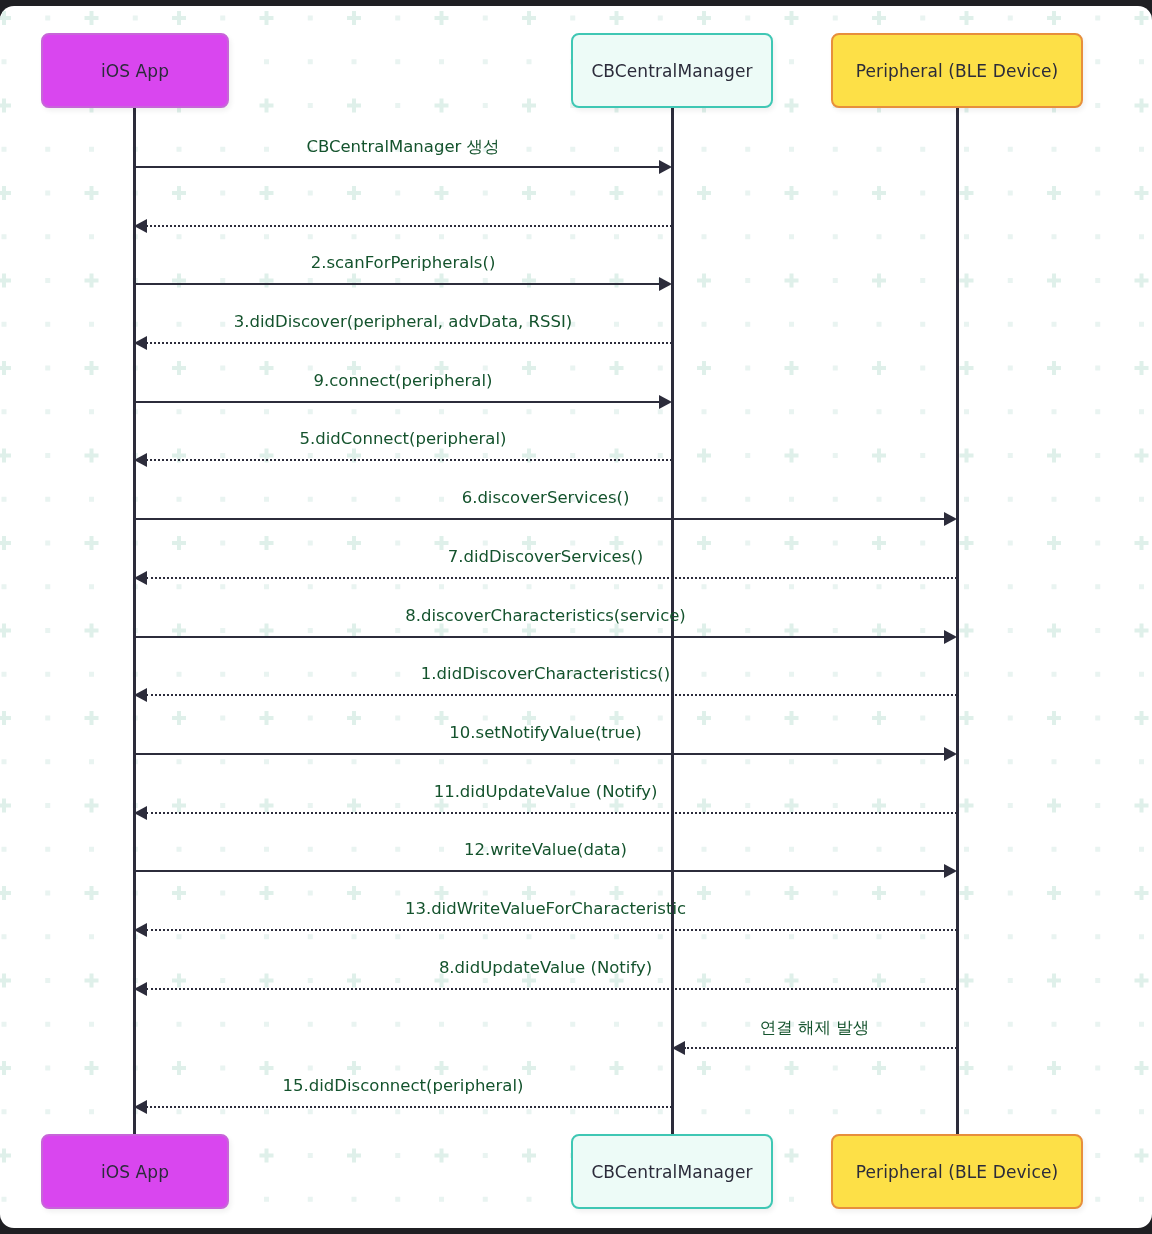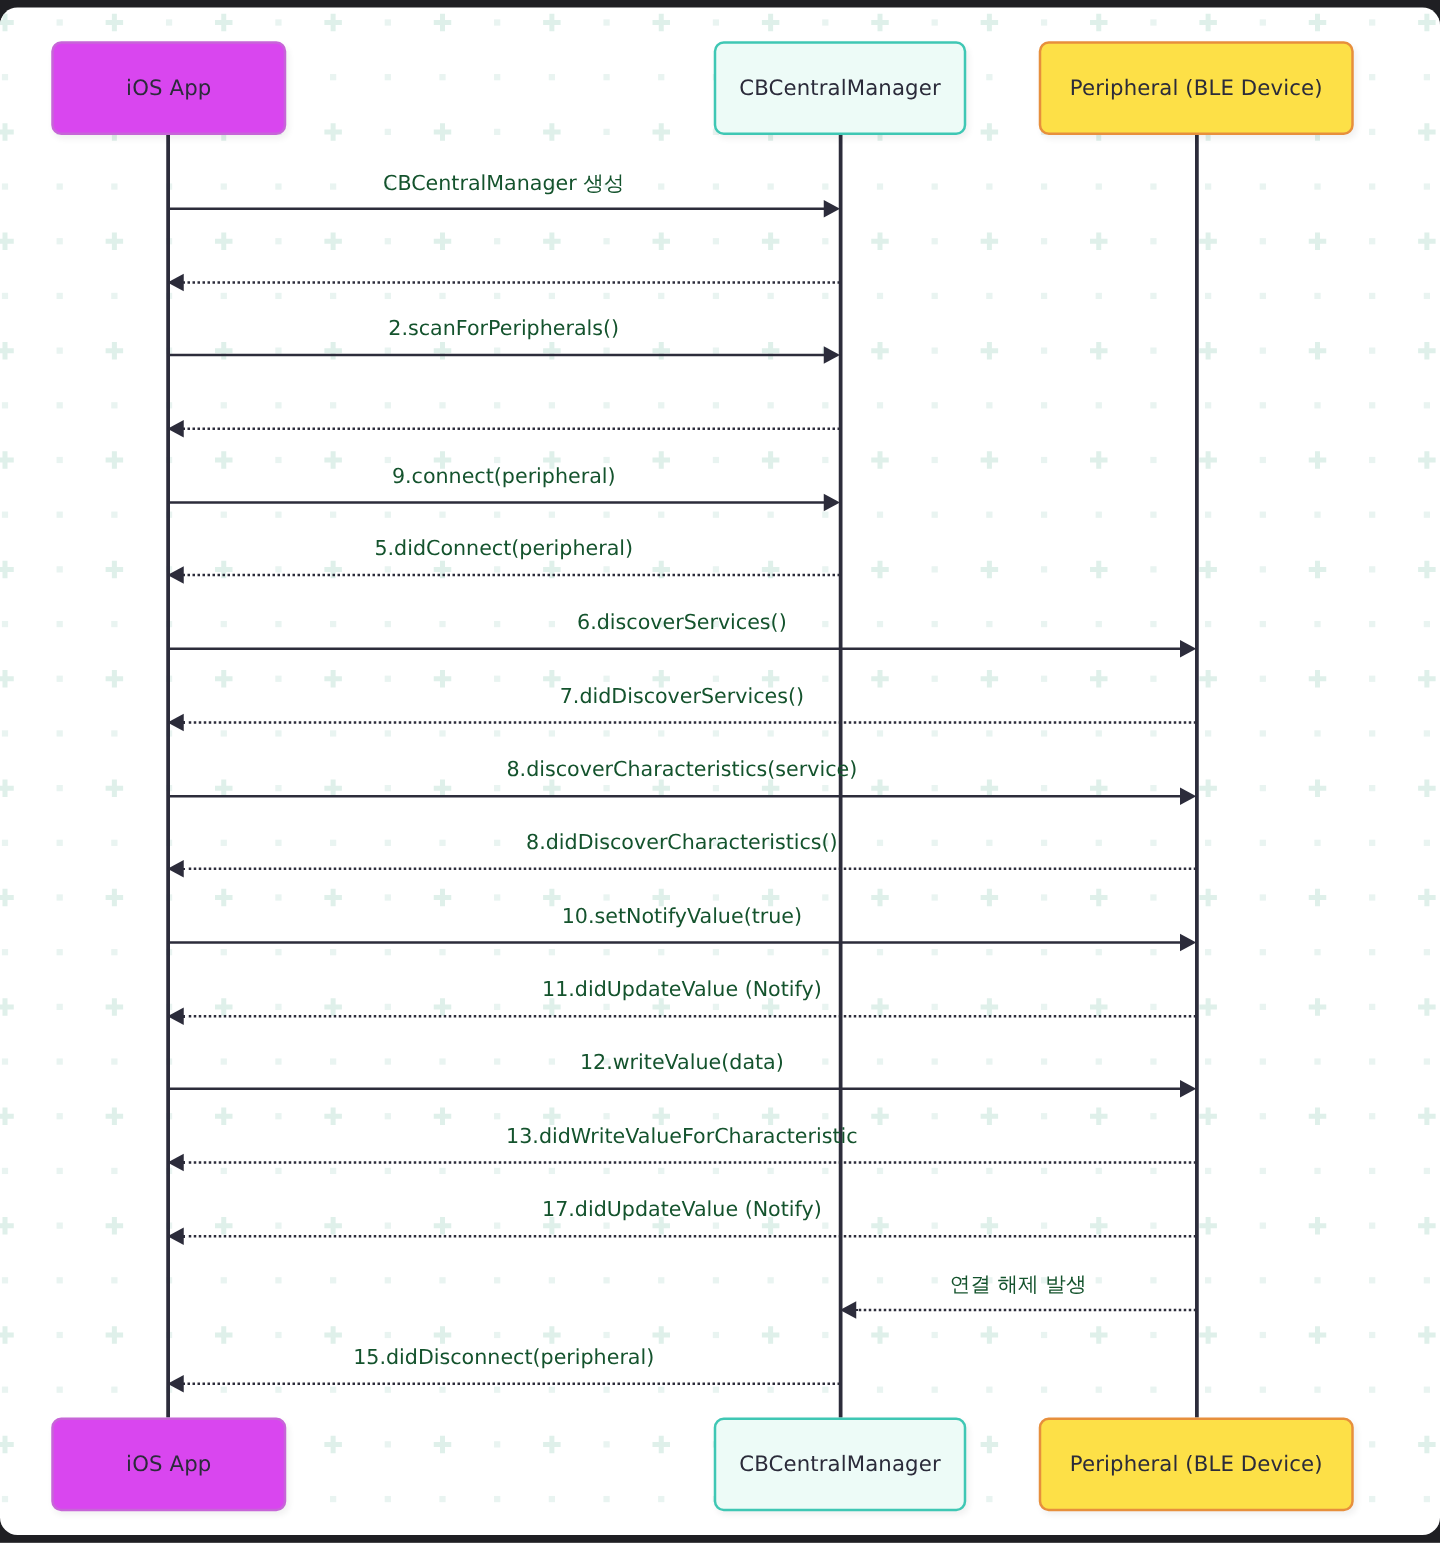--- a/index.html
+++ b/index.html
@@ -975,53 +975,54 @@
         <div class="msg-line" style="left: 134px; top: 160px; width: 526px;"></div>
         <div class="arrow-head right" style="top: 154px; left: 659px;"></div>
         <div class="msg-label" style="left: 403px; top: 130px;">CBCentralManager 생성</div>
         <div class="msg-line dashed" style="left: 146px; top: 219px; width: 526px;"></div>
         <div class="arrow-head left" style="top: 213px; left: 134px;"></div>
         <div class="msg-line" style="left: 134px; top: 277px; width: 526px;"></div>
         <div class="arrow-head right" style="top: 271px; left: 659px;"></div>
         <div class="msg-label" style="left: 403px; top: 247px;">2.scanForPeripherals()</div>
         <div class="msg-line dashed" style="left: 146px; top: 336px; width: 526px;"></div>
         <div class="arrow-head left" style="top: 330px; left: 134px;"></div>
+        <div class="msg-label" style="left: 403px; top: 306px;">3.didDiscover(peripheral, advData, RSSI)</div>
         <div class="msg-line" style="left: 134px; top: 395px; width: 526px;"></div>
         <div class="arrow-head right" style="top: 389px; left: 659px;"></div>
         <div class="msg-label" style="left: 403px; top: 365px;">9.connect(peripheral)</div>
         <div class="msg-line dashed" style="left: 146px; top: 453px; width: 526px;"></div>
         <div class="arrow-head left" style="top: 447px; left: 134px;"></div>
         <div class="msg-label" style="left: 403px; top: 423px;">5.didConnect(peripheral)</div>
         <div class="msg-line" style="left: 134px; top: 512px; width: 811px;"></div>
         <div class="arrow-head right" style="top: 506px; left: 944px;"></div>
         <div class="msg-label" style="left: 545.5px; top: 482px;">6.discoverServices()</div>
         <div class="msg-line dashed" style="left: 146px; top: 571px; width: 811px;"></div>
         <div class="arrow-head left" style="top: 565px; left: 134px;"></div>
         <div class="msg-label" style="left: 545.5px; top: 541px;">7.didDiscoverServices()</div>
         <div class="msg-line" style="left: 134px; top: 630px; width: 811px;"></div>
         <div class="arrow-head right" style="top: 624px; left: 944px;"></div>
         <div class="msg-label" style="left: 545.5px; top: 600px;">8.discoverCharacteristics(service)</div>
         <div class="msg-line dashed" style="left: 146px; top: 688px; width: 811px;"></div>
         <div class="arrow-head left" style="top: 682px; left: 134px;"></div>
-        <div class="msg-label" style="left: 545.5px; top: 658px;">8.didDiscoverCharacteristics()</div>
+        <div class="msg-label" style="left: 545.5px; top: 658px;">1.didDiscoverCharacteristics()</div>
         <div class="msg-line" style="left: 134px; top: 747px; width: 811px;"></div>
         <div class="arrow-head right" style="top: 741px; left: 944px;"></div>
         <div class="msg-label" style="left: 545.5px; top: 717px;">10.setNotifyValue(true)</div>
         <div class="msg-line dashed" style="left: 146px; top: 806px; width: 811px;"></div>
         <div class="arrow-head left" style="top: 800px; left: 134px;"></div>
         <div class="msg-label" style="left: 545.5px; top: 776px;">11.didUpdateValue (Notify)</div>
         <div class="msg-line" style="left: 134px; top: 864px; width: 811px;"></div>
         <div class="arrow-head right" style="top: 858px; left: 944px;"></div>
         <div class="msg-label" style="left: 545.5px; top: 834px;">12.writeValue(data)</div>
         <div class="msg-line dashed" style="left: 146px; top: 923px; width: 811px;"></div>
         <div class="arrow-head left" style="top: 917px; left: 134px;"></div>
         <div class="msg-label" style="left: 545.5px; top: 893px;">13.didWriteValueForCharacteristic</div>
         <div class="msg-line dashed" style="left: 146px; top: 982px; width: 811px;"></div>
         <div class="arrow-head left" style="top: 976px; left: 134px;"></div>
-        <div class="msg-label" style="left: 545.5px; top: 952px;">17.didUpdateValue (Notify)</div>
+        <div class="msg-label" style="left: 545.5px; top: 952px;">8.didUpdateValue (Notify)</div>
         <div class="msg-line dashed" style="left: 684px; top: 1041px; width: 273px;"></div>
         <div class="arrow-head left" style="top: 1035px; left: 672px;"></div>
         <div class="msg-label" style="left: 814.5px; top: 1011px;">연결 해제 발생</div>
         <div class="msg-line dashed" style="left: 146px; top: 1100px; width: 526px;"></div>
         <div class="arrow-head left" style="top: 1094px; left: 134px;"></div>
         <div class="msg-label" style="left: 403px; top: 1070px;">15.didDisconnect(peripheral)</div>
         <div class="actor-box actor-ios" style="left: 41px; top: 27px; width: 188px; height: 75px;">
           <span>iOS App</span>
         </div>
         <div class="actor-box actor-cbcm" style="left: 571px; top: 27px; width: 202px; height: 75px;">

